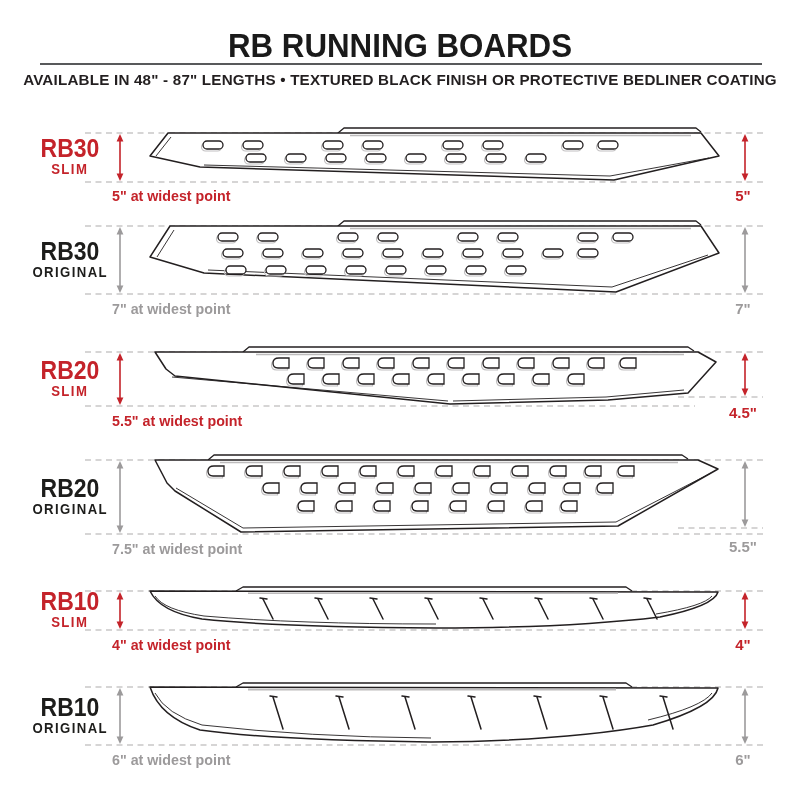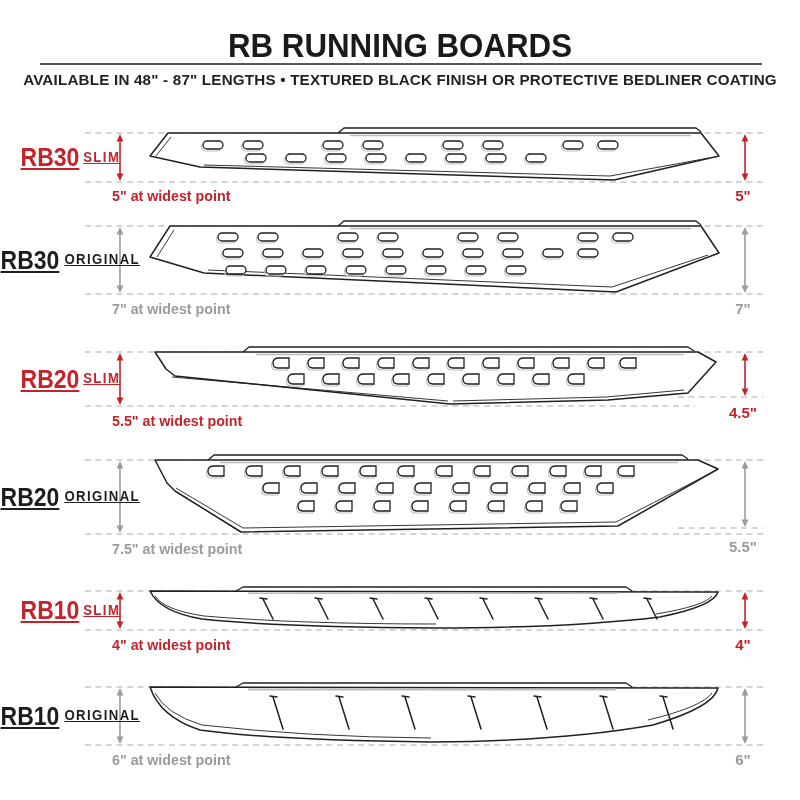--- a/index.html
+++ b/index.html
@@ -18,21 +18,21 @@
   }
   .subtitle{
     position:absolute;top:71px;left:0;width:800px;text-align:center;
     font-size:15.5px;font-weight:bold;color:#231f20;white-space:nowrap;
     transform:scaleX(0.98);transform-origin:center;letter-spacing:0.2px;
   }
   #bg{position:absolute;left:0;top:0;z-index:0;}
   svg.board{position:absolute;z-index:1;overflow:visible;}
   .labelblk{
     position:absolute;left:18px;width:104px;z-index:2;
-    display:flex;flex-direction:row;align-items:center;justify-content:center;text-decoration:underline;
+    display:flex;flex-direction:column;align-items:center;justify-content:center;
   }
   .labelblk .model{font-size:25px;font-weight:bold;line-height:1.0;transform:scaleX(0.92);white-space:nowrap;}
   .labelblk .variant{font-size:14px;font-weight:bold;letter-spacing:1.5px;line-height:1.25;transform:scaleX(0.94);white-space:nowrap;}
   .red{color:var(--red);}
   .gray .model,.gray .variant{color:#1d1d1b;}
   .wn{
     position:absolute;left:112px;z-index:2;font-size:15px;font-weight:bold;
     white-space:nowrap;transform:scaleX(0.95);transform-origin:left;
   }
   .hl{

